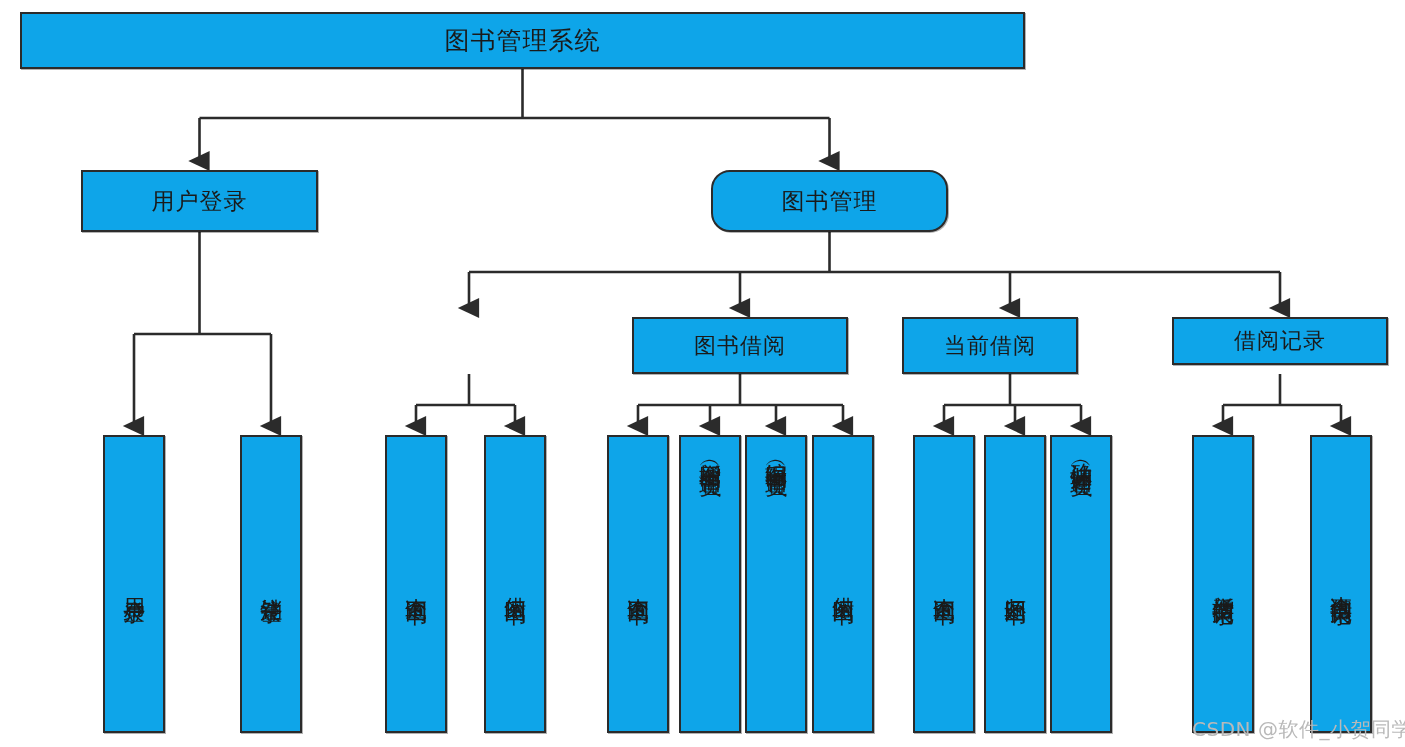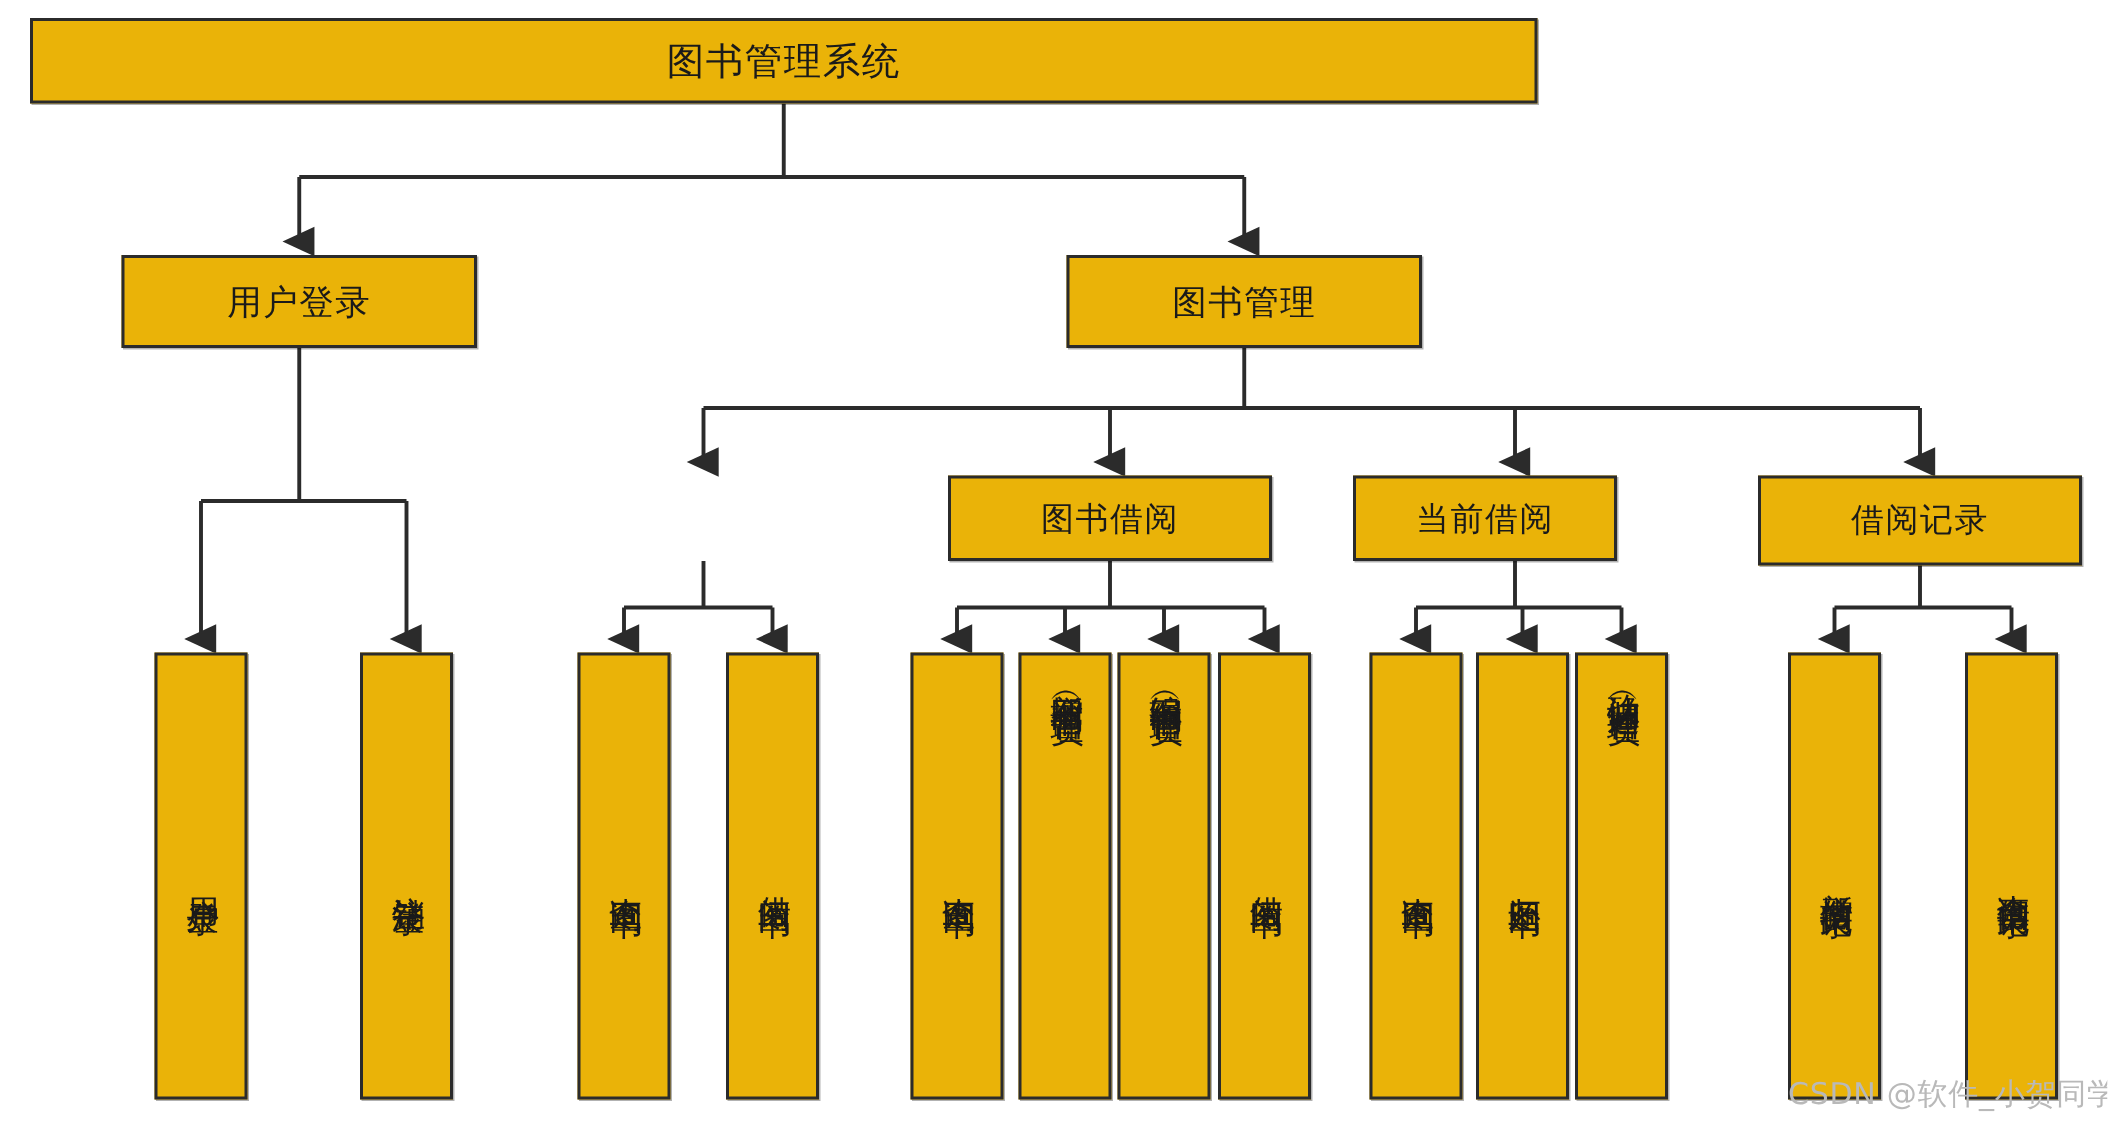--- a/index.html
+++ b/index.html
@@ -22,27 +22,28 @@
     position: absolute;
     left: 0;
     top: 0;
     width: 1405px;
     height: 747px;
     pointer-events: none;
   }
   .node {
     position: absolute;
     box-sizing: border-box;
-    background: #eab308;
+    background: #0ea5e9;
     border: 2px solid #2b2b2b;
     display: flex;
     align-items: center;
     justify-content: center;
     color: #1a1a1a;
     box-shadow: 1px 1px 0 rgba(0,0,0,0.30);
+    font-family: Liberation Serif, serif;
   }
   .node .node-label {
     display: block;
     text-align: center;
     white-space: nowrap;
     letter-spacing: 1px;
   }
   .node-root .node-label {
     font-size: 25px;
   }
@@ -126,31 +127,31 @@
       </g>
   </svg>
 
   <div class="node node-root" style="left: 20px; top: 12px; width: 1005px; height: 57px;">
     <span class="node-label">图书管理系统</span>
   </div>
 
   <div class="node node-l2" style="left: 81px; top: 170px; width: 237px; height: 62px;">
     <span class="node-label">用户登录</span>
   </div>
-  <div class="node node-l2" style="left: 711px; top: 170px; width: 237px; height: 62px;">
+  <div class="node node-l2" style="left: 711px; top: 170px; width: 237px; height: 62px; border-radius: 19px;">
     <span class="node-label">图书管理</span>
   </div>
 
   <div class="node node-l3" style="left: 632px; top: 317px; width: 216px; height: 57px;">
     <span class="node-label">图书借阅</span>
   </div>
   <div class="node node-l3" style="left: 902px; top: 317px; width: 176px; height: 57px;">
     <span class="node-label">当前借阅</span>
   </div>
-  <div class="node node-l3" style="left: 1172px; top: 317px; width: 216px; height: 60px; align-items: center;">
+  <div class="node node-l3" style="left: 1172px; top: 317px; width: 216px; height: 48px; align-items: center;">
     <span class="node-label">借阅记录</span>
   </div>
 
   <div class="node node-leaf leaf-mid" style="left: 103px; top: 435px; width: 62px; height: 298px;">
     <span class="node-label">用户登录</span>
   </div>
   <div class="node node-leaf leaf-mid" style="left: 240px; top: 435px; width: 62px; height: 298px;">
     <span class="node-label">注销登录</span>
   </div>
   <div class="node node-leaf leaf-mid" style="left: 385px; top: 435px; width: 62px; height: 298px;">

